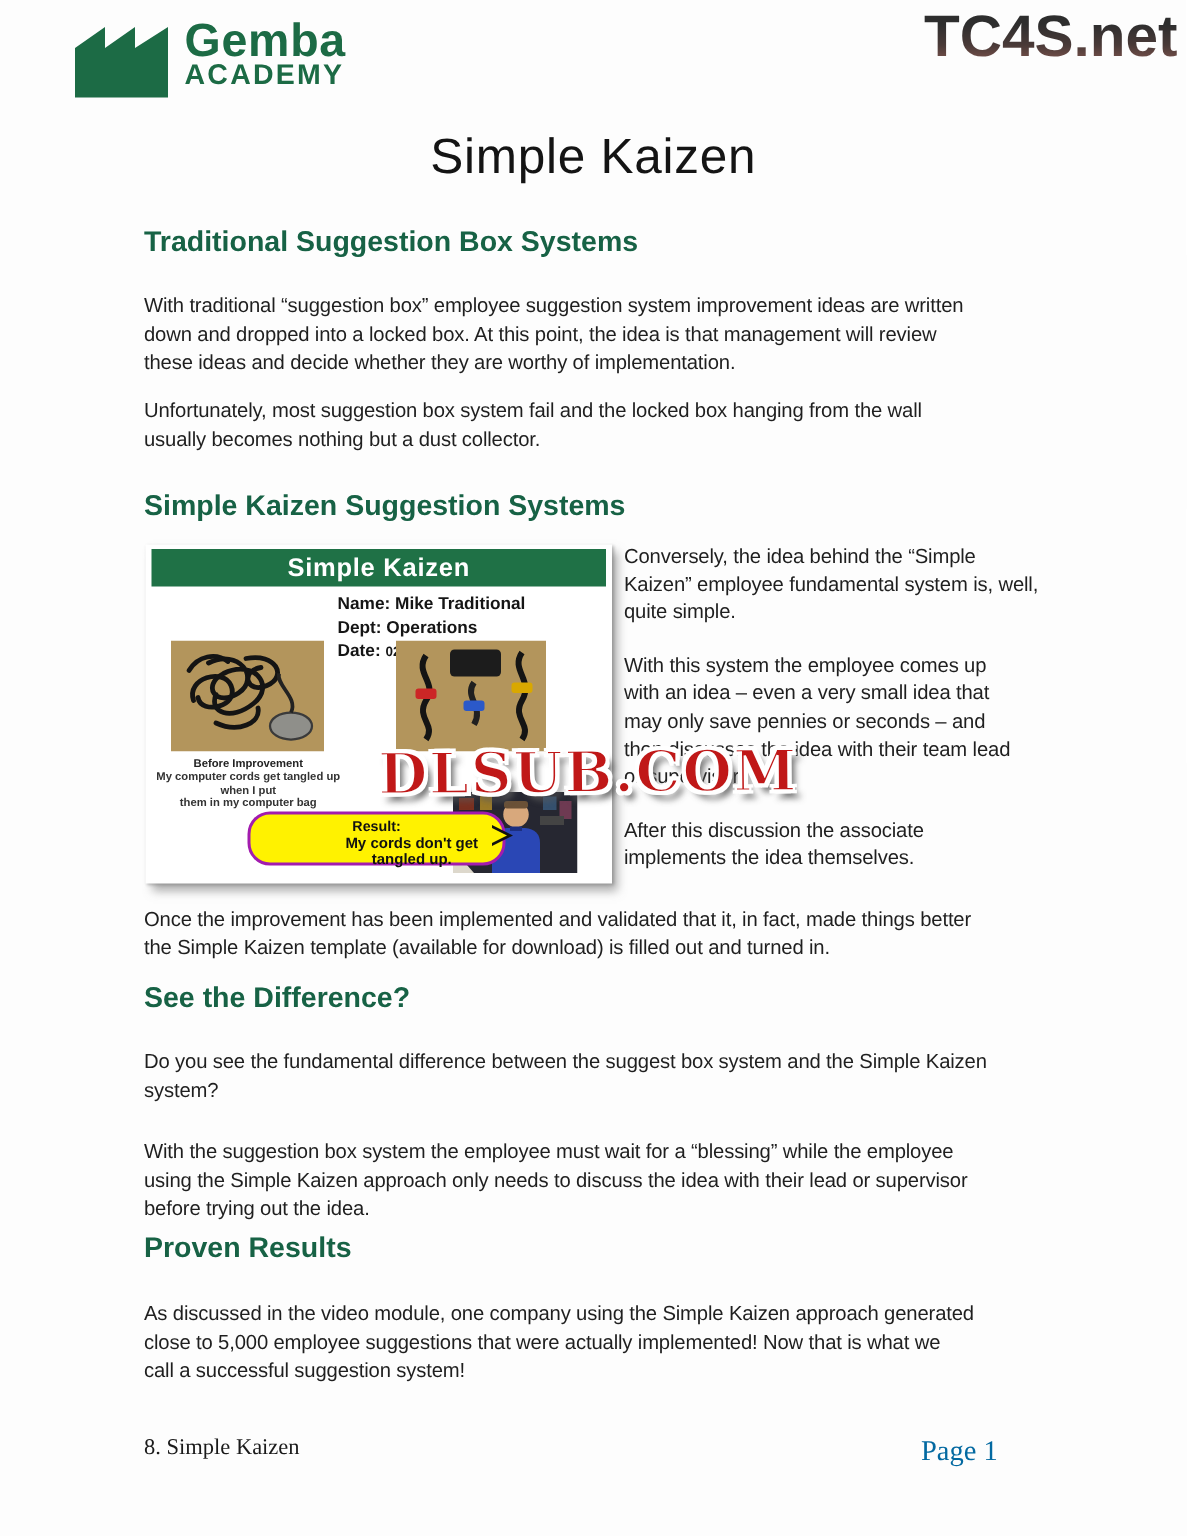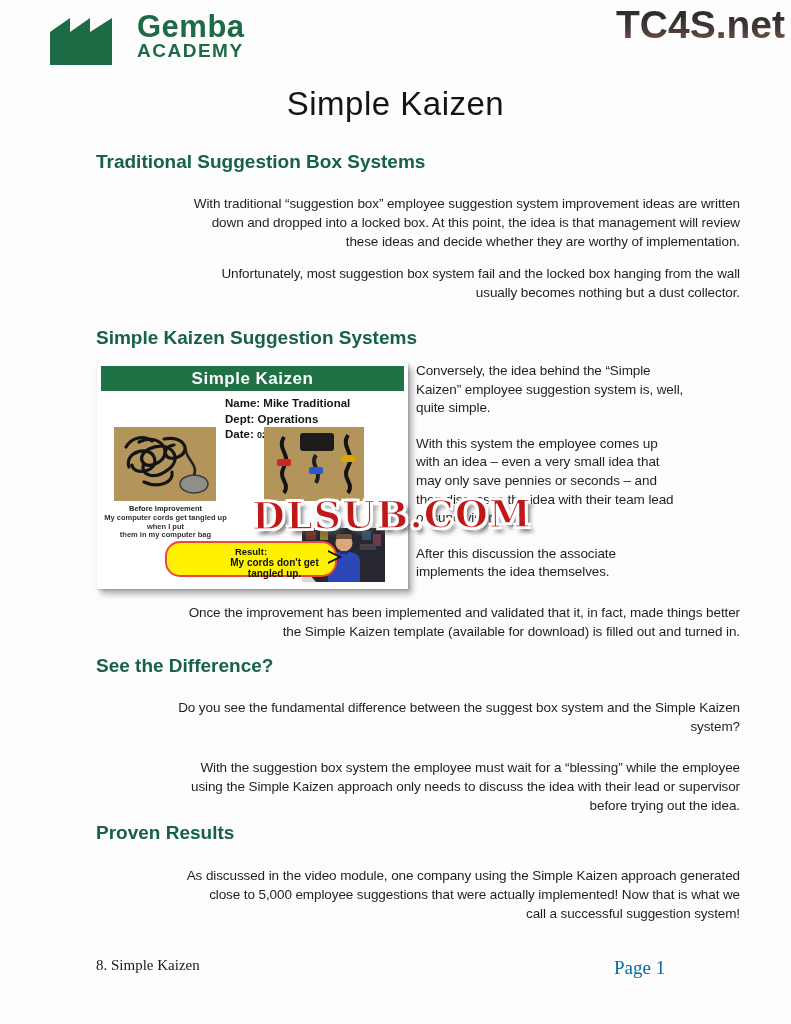--- a/index.html
+++ b/index.html
@@ -5,37 +5,37 @@
   :root{
     --heading-green:#176245; --logo-green:#1c6b45; --card-green:#1f7146;
     --body-text:#1f1f1f; --dlsub-red:#c01818; --traders-red:#cb5660;
     --bubble-yellow:#fff200; --photo-tan:#b3955c;
   }
   html,body{margin:0;padding:0;background:#fff;}
   .page{position:relative;width:791px;height:1024px;background:#fdfdfd;overflow:hidden;
         font-family:"Liberation Sans",sans-serif;color:var(--body-text);}
 
   
-  .logo{position:absolute;left:48px;top:12px;display:flex;align-items:flex-start;gap:23px;}
+  .logo{position:absolute;left:48px;top:12px;display:flex;align-items:flex-start;gap:9px;}
   .logo svg{display:block;margin-top:2px;}
   .logo-g{font-size:31px;font-weight:bold;color:var(--logo-green);line-height:29px;letter-spacing:.5px;}
   .logo-a{font-size:19px;font-weight:bold;color:var(--logo-green);line-height:20px;letter-spacing:1.5px;}
 
   .tc4s{position:absolute;top:3px;right:6px;font-size:39px;font-weight:800;letter-spacing:0;
         background:linear-gradient(180deg,#2e2e2e 30%,#4a3a38 62%,#8a5a52 95%);
         -webkit-background-clip:text;background-clip:text;color:transparent;}
 
   .title{position:absolute;left:0;right:0;top:85px;margin:0;text-align:center;
          font-size:33px;font-weight:400;letter-spacing:.5px;color:#141414;}
 
   .heading{position:absolute;left:96px;margin:0;font-size:19px;font-weight:bold;color:var(--heading-green);}
   .h-1{top:151px}.h-2{top:327px}.h-3{top:655px}.h-4{top:822px}
 
   .para{position:absolute;left:96px;width:644px;margin:0;font-size:13.5px;line-height:19px;
-        letter-spacing:-.1px;white-space:pre-line;color:var(--body-text);text-align:right;}
+        letter-spacing:-.1px;white-space:pre-line;color:var(--body-text);}
   .p-1{top:194px}.p-2{top:264px}.p-3{top:603px}.p-4{top:698px}.p-5{top:758px}.p-6{top:866px}
 
   
   .side-col{position:absolute;left:416px;top:362px;width:316px;font-size:13.5px;line-height:18.6px;}
   .side-col p{margin:0 0 17px 0;white-space:pre-line;letter-spacing:-.1px;}
 
   
   .kaizen-card{position:absolute;left:97px;top:363px;width:311px;height:226px;background:#fff;
                box-shadow:4px 5px 6px rgba(110,110,110,.55),1px 1px 2px rgba(0,0,0,.25);}
   .card-header{position:absolute;left:4px;right:4px;top:3px;height:25px;background:var(--card-green);
@@ -44,21 +44,21 @@
   .bulb-text{position:absolute;left:0;top:20px;width:70px;text-align:center;font-size:8.5px;font-weight:bold;
              color:#333;line-height:9.5px;white-space:pre-line;}
   .fields{position:absolute;left:128px;top:33px;font-size:11.5px;font-weight:bold;line-height:15.5px;color:#151515;}
   .date-val{font-size:9px;}
   .photo-before{position:absolute;left:17px;top:64px;}
   .photo-after{position:absolute;left:167px;top:64px;}
   .before-caption{position:absolute;left:0;top:141px;width:137px;text-align:center;font-size:7.5px;font-weight:bold;color:#222;}
   .before-note{position:absolute;left:2px;top:151px;width:133px;text-align:center;font-size:7.5px;font-weight:bold;
                color:#333;line-height:8.5px;white-space:pre-line;}
   .bubble{position:absolute;left:68px;top:178px;width:168px;height:32px;background:var(--bubble-yellow);
-          border:2px solid #ef4444;border-radius:15px;text-align:center;z-index:2;}
+          border:2px solid #a21caf;border-radius:15px;text-align:center;z-index:2;}
   .bubble::after{content:"";position:absolute;right:-14px;top:7px;border:7px solid transparent;border-left:14px solid #111;}
   .bubble::before{content:"";position:absolute;right:-8px;top:9px;border:5px solid transparent;
                   border-left:10px solid var(--bubble-yellow);z-index:1;}
   .bubble-label{font-size:9.5px;font-weight:bold;margin-top:3px;color:#111;}
   .bubble-text{font-size:10px;font-weight:bold;color:#111;margin-left:47px;}
   .photo-person{position:absolute;left:205px;top:165px;}
 
   
   .dlsub{position:absolute;left:252px;top:492px;z-index:40;transform:rotate(-.5deg);
          font-family:"DejaVu Serif",serif;font-weight:bold;font-size:38px;letter-spacing:1px;
@@ -159,21 +159,21 @@
       <polygon points="0,38 14,54 0,54" fill="#ddd8cc"></polygon>
       <circle cx="42" cy="15" r="8.5" fill="#d8a87c"></circle>
       <rect x="34" y="6" width="16" height="5" rx="2" fill="#6b5137"></rect>
       <path d="M26 54 v-20 q0-9 10-10 h12 q10 1 10 10 v20 z" fill="#2a47b5"></path>
       <rect x="38" y="23" width="8" height="3" fill="#1c2f80"></rect>
     </svg>
   </div>
 
   <div class="side-col">
     <p>Conversely, the idea behind the “Simple
-Kaizen” employee suggestion system is, well,
+Kaizen” employee fundamental system is, well,
 quite simple.</p>
     <p>With this system the employee comes up
 with an idea – even a very small idea that
 may only save pennies or seconds – and
 then discusses the idea with their team lead
 or supervisor.</p>
     <p>After this discussion the associate
 implements the idea themselves.</p>
   </div>
 

